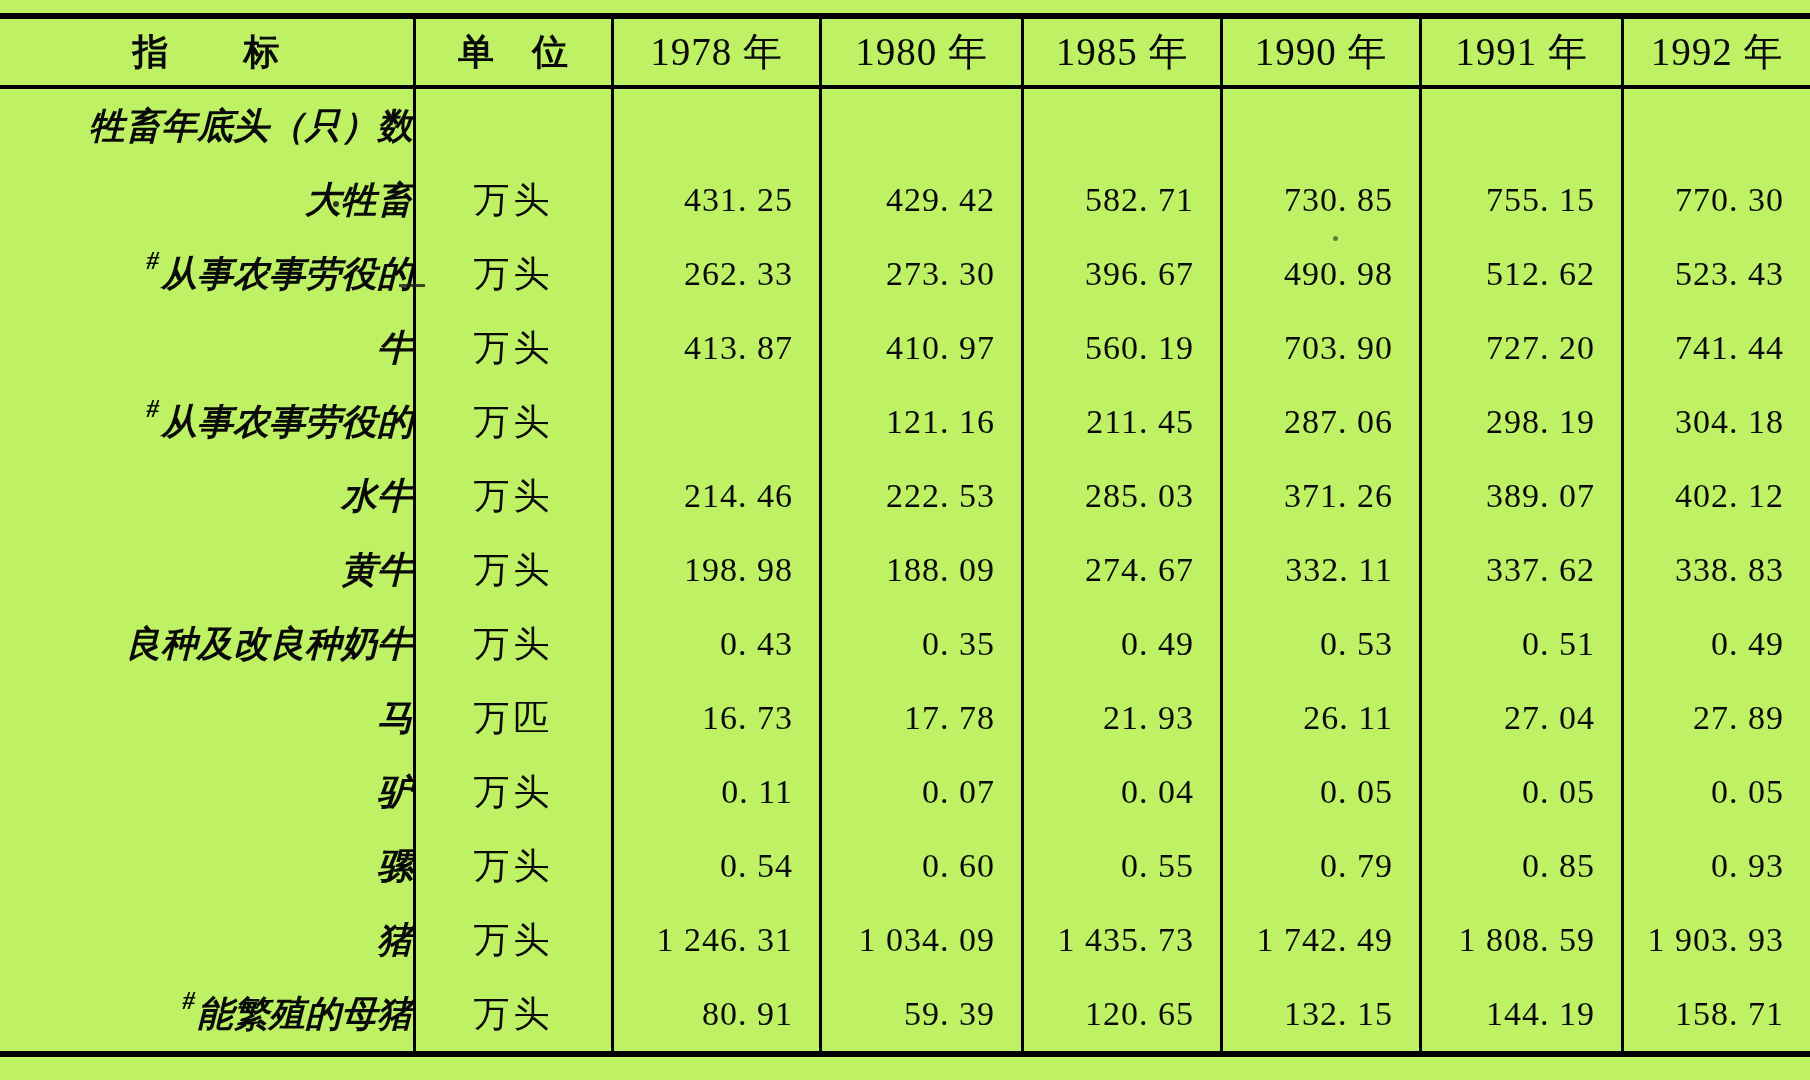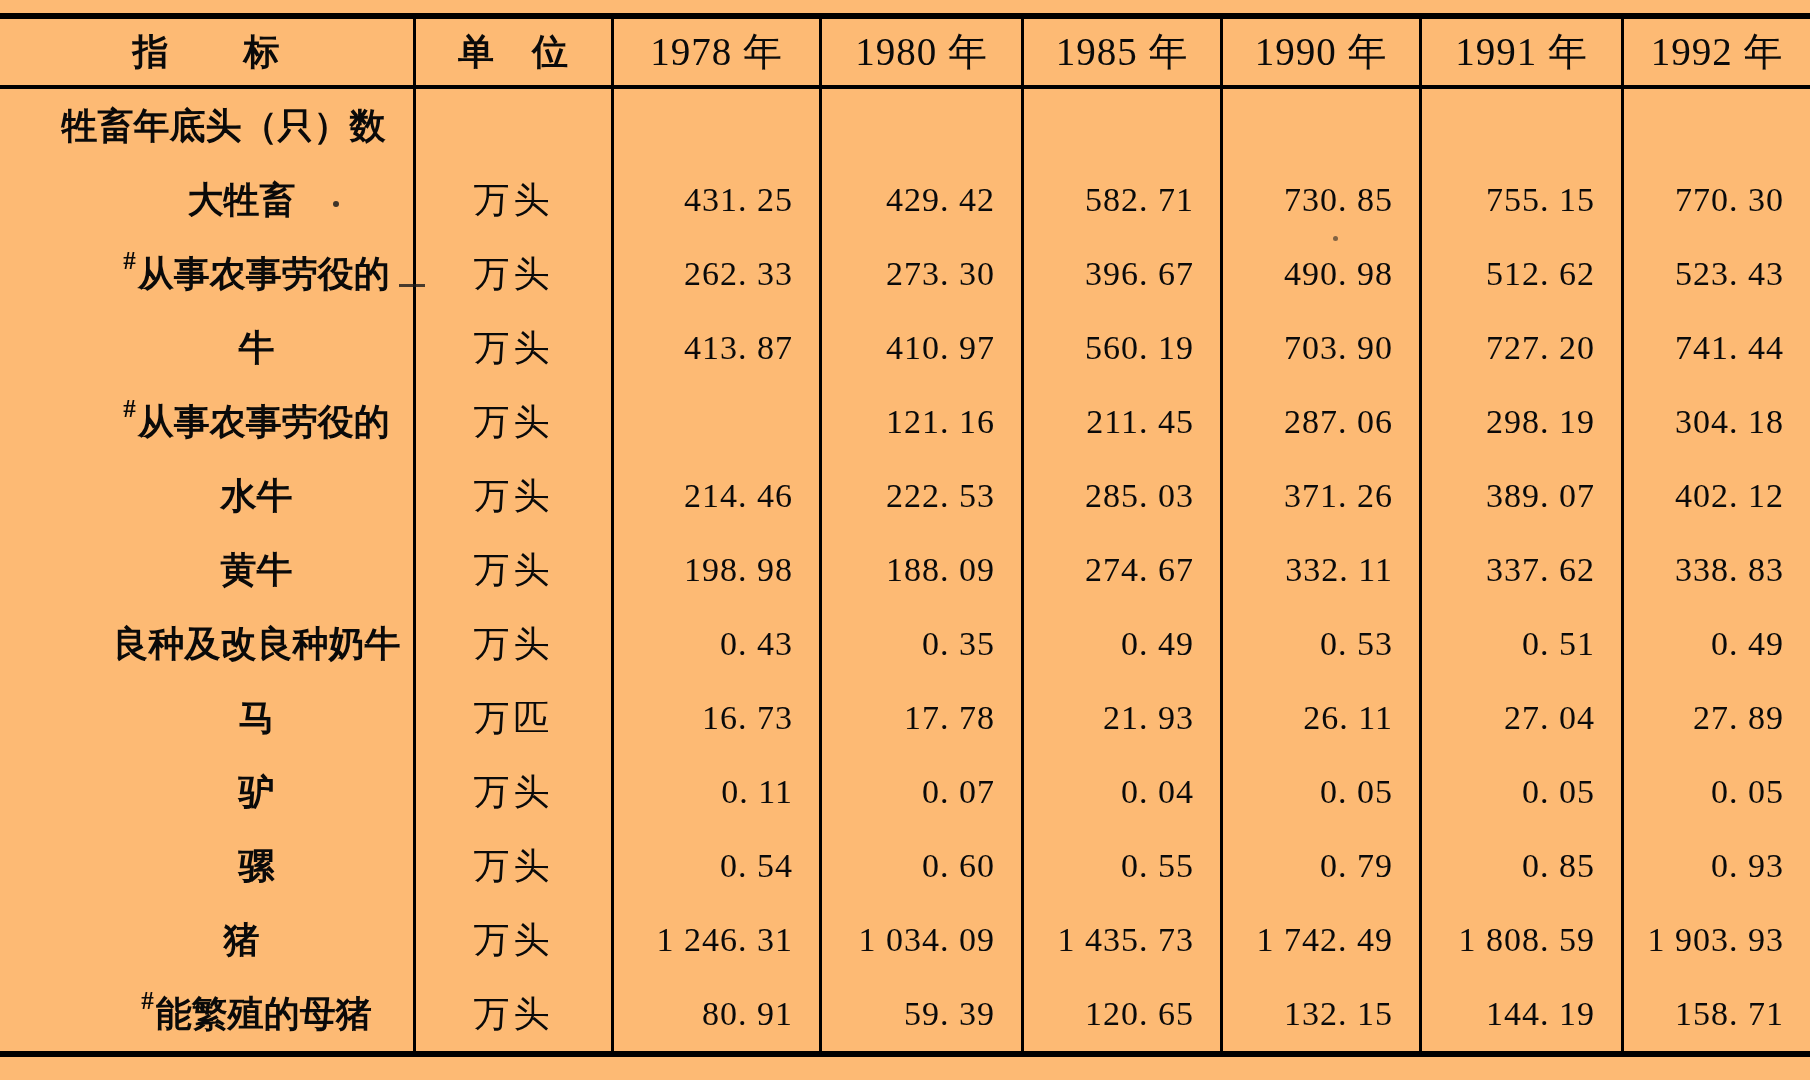--- a/index.html
+++ b/index.html
@@ -1,19 +1,19 @@
 <!DOCTYPE html>
 <html><head>
 <meta charset="utf-8">
 <style>
   html,body{margin:0;padding:0;}
   .page{
     position:relative;
     width:1810px;height:1080px;
-    background:#fdba74;
+    background:#bef264;
     font-family:"Liberation Serif","DejaVu Serif",serif;
     color:#0a0a0a;
     overflow:hidden;
   }
   .table-frame{
     position:absolute;
     left:0;top:13px;
     width:1810px;
     border-top:6px solid #000;
     border-bottom:6px solid #000;
@@ -38,21 +38,22 @@
     justify-content:center;
     border-bottom:4px solid #000;
     font-size:39px;
     letter-spacing:1px;
   }
   .cell.header.cn{font-weight:bold;font-size:36px;}
   
   .indicator-cell{
     font-weight:bold;
     font-size:36px;
-    justify-content:center;
+    justify-content:flex-end;
+    font-style:italic;
   }
   .indicator-cell.indent-0{padding-left:34px;}
   .indicator-cell.indent-1{padding-left:70px;}
   .indicator-cell.indent-2{padding-left:100px;}
   .hash{
     font-size:25px;
     font-weight:bold;
     align-self:flex-start;
     margin-top:10px;
     margin-right:2px;

